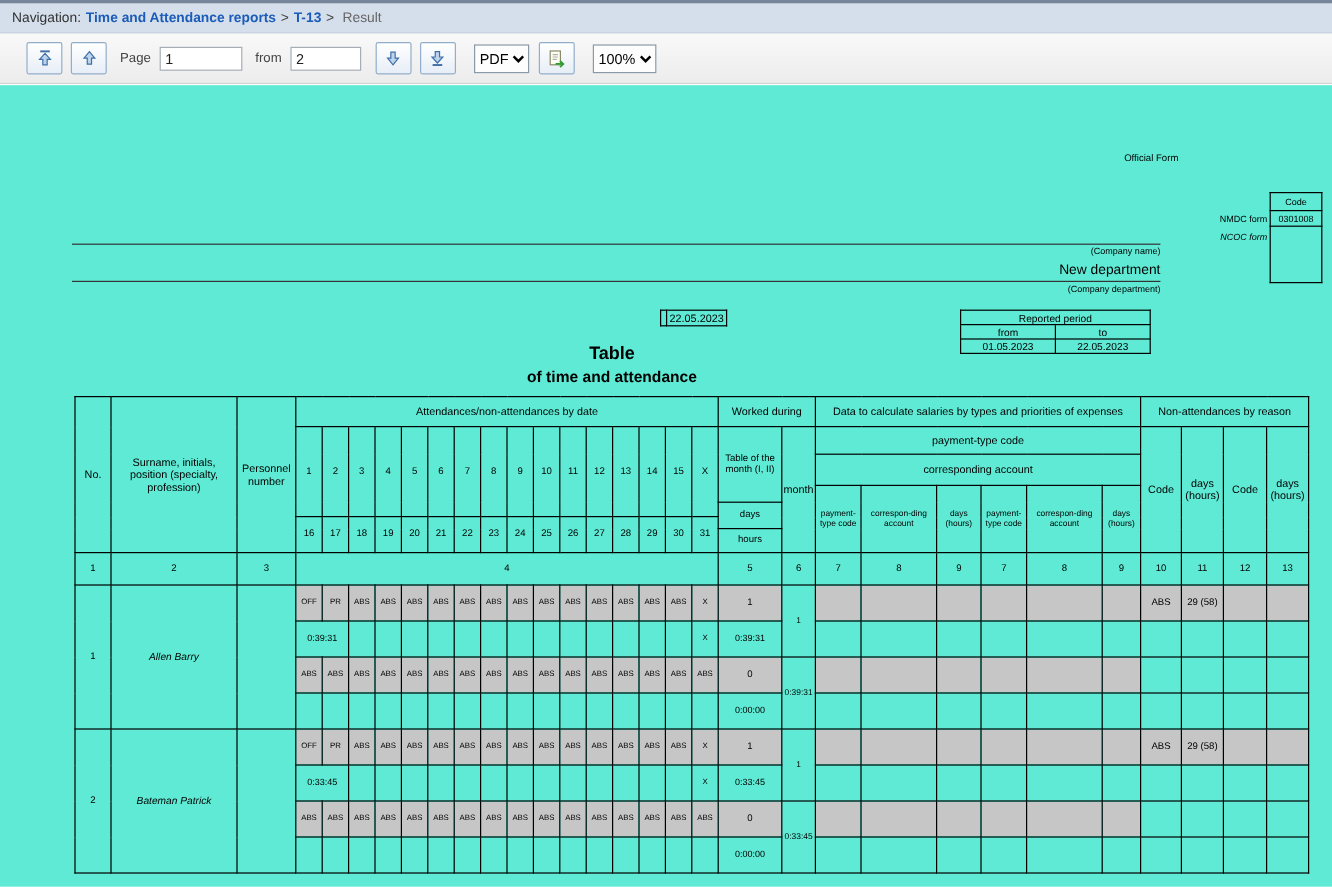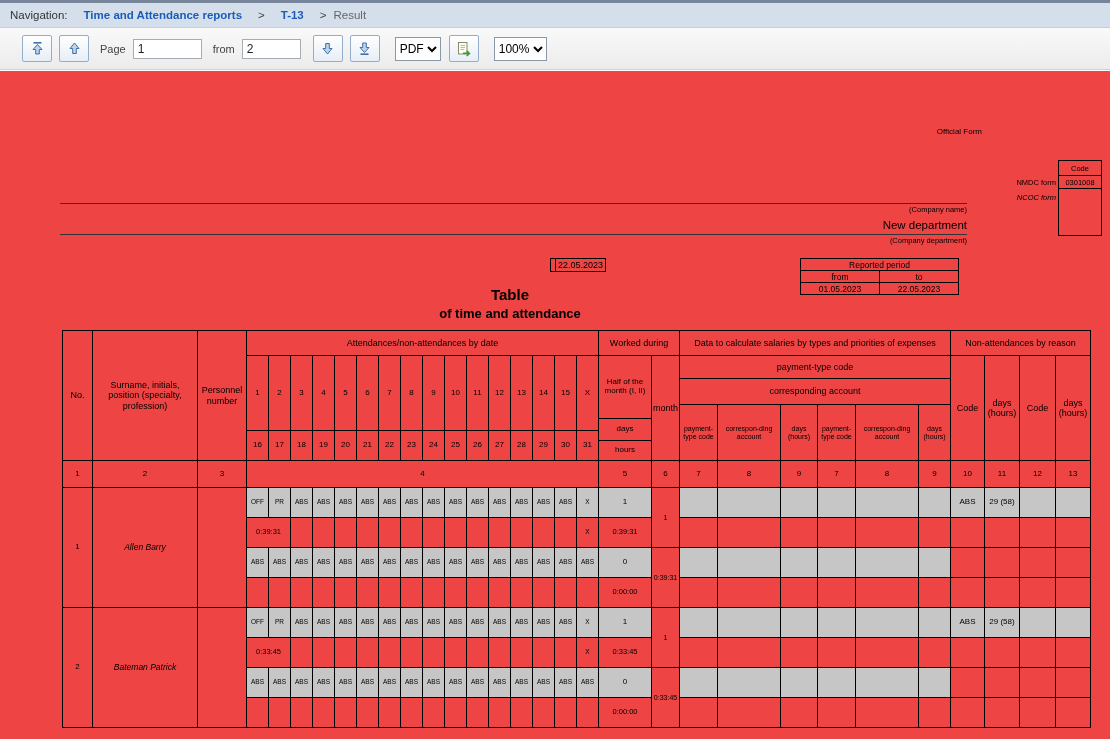--- a/index.html
+++ b/index.html
@@ -10,21 +10,21 @@
   }
   
   .top-edge { height:3px; background:#76859a; }
 
   
   .breadcrumb {
     height:25px; background:#d5dfeb; border-bottom:1px solid #c3cfdd;
     display:flex; align-items:center; padding-left:10px;
     font-size:11.5px; color:#333;
   }
-  .breadcrumb a { color:#1b5cb8; font-weight:bold; text-decoration:none; margin:0 16px; cursor:pointer; }
+  .breadcrumb a { color:#1b5cb8; font-weight:bold; text-decoration:none; margin:0 4px; cursor:pointer; }
   .breadcrumb .sep { color:#444; }
   .breadcrumb .current { color:#666; margin-left:7px; }
 
   
   .toolbar {
     height:42px; background:linear-gradient(#f9f9f9,#ececec);
     border-bottom:1px solid #d2d2d2;
     display:flex; align-items:center; padding-left:22px;
   }
   .tbtn {
@@ -37,21 +37,21 @@
   .tinput {
     width:69px; height:20px; border:1px solid #a5acb5; margin-left:7px;
     font-size:12px; padding:0 4px; font-family:inherit; color:#222; background:#fff;
   }
   .tinput.small { width:59px; }
   .tsel { height:24px; font-size:12px; font-family:inherit; margin-left:15px; border:1px solid #8a99a8; background:#fdfdfd; }
   .gap12 { margin-left:12px; }
   .gap8 { margin-left:8px; }
 
   
-  .doc { position:absolute; top:71px; left:0; width:1110px; bottom:0; background:#ef4444; color:#000; }
+  .doc { position:absolute; top:71px; left:0; width:1110px; bottom:0; background:#5eead4; color:#000; }
   .abs { position:absolute; }
   .official { top:56px; right:128px; font-size:8px; }
   .nmdc { top:107px; right:54px; font-size:7.5px; }
   .ncoc { top:122px; right:54px; font-size:7.5px;font-style:italic; }
   table { border-spacing:0; }
   .codebox { top:89px; left:1058px; border-collapse:collapse; }
   .codebox td { border:1px solid #000; width:43px; text-align:center; font-size:7.5px; padding:0; vertical-align:middle; }
 
   .company { top:132px; left:60px; width:907px; text-align:right; }
   .rule { border-top:1px solid #333; height:0; }
@@ -242,21 +242,21 @@
           <td rowspan="4" class="datehead">7</td>
           <td rowspan="4" class="datehead">8</td>
           <td rowspan="4" class="datehead">9</td>
           <td rowspan="4" class="datehead">10</td>
           <td rowspan="4" class="datehead">11</td>
           <td rowspan="4" class="datehead">12</td>
           <td rowspan="4" class="datehead">13</td>
           <td rowspan="4" class="datehead">14</td>
           <td rowspan="4" class="datehead">15</td>
           <td rowspan="4" class="datehead">X</td>
-      <td rowspan="3" class="v8">Half of the month (I, II)</td>
+      <td rowspan="3" class="v8">Table of the month (I, II)</td>
       <td rowspan="6">month</td>
       <td colspan="6">payment-type code</td>
       <td rowspan="6">Code</td>
       <td rowspan="6">days (hours)</td>
       <td rowspan="6">Code</td>
       <td rowspan="6">days (hours)</td>
     </tr>
     <tr style="height:26px">
       <td colspan="6">corresponding account</td>
     </tr>

